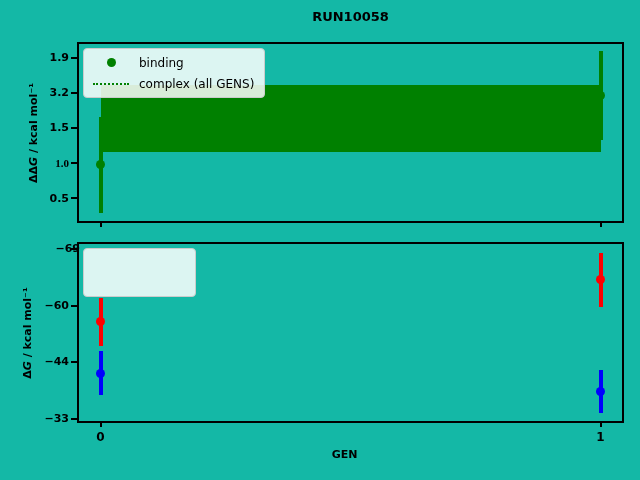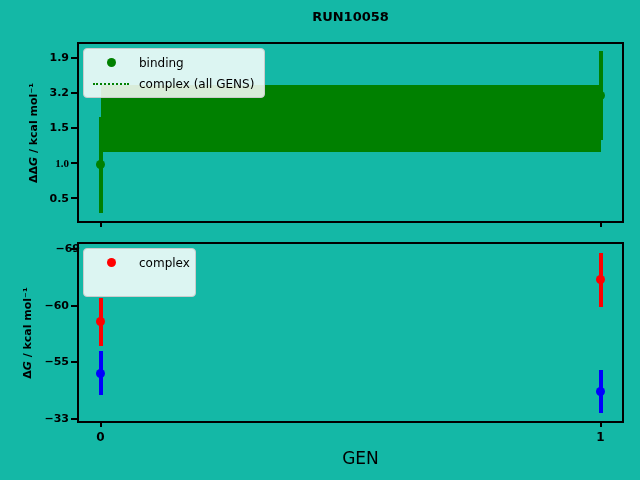--- a/index.html
+++ b/index.html
@@ -15,22 +15,22 @@
   }
   .axes{
     position:absolute;border:2px solid #000;box-sizing:border-box;background:transparent;
   }
   .ylabel{
     position:absolute;font-size:11px;font-weight:bold;white-space:nowrap;
     transform:translate(-50%,-50%) rotate(-90deg);
   }
   .ylabel .it{font-style:italic;}
   .xlabel{
-    position:absolute;top:448px;left:88px;width:545px;text-align:center;
-    font-size:17px;font-weight:normal;
+    position:absolute;top:448px;left:72px;width:545px;text-align:center;
+    font-size:11px;font-weight:bold;
   }
   .tick{position:absolute;background:#000;}
   .ytl{position:absolute;font-size:11px;font-weight:bold;text-align:right;line-height:14px;}
   .xtl{position:absolute;font-size:12px;font-weight:bold;text-align:center;line-height:14px;}
   .marker{position:absolute;width:9px;height:9px;border-radius:50%;}
   .legend{
     position:absolute;background:rgba(255,255,255,0.85);border:1px solid #cccccc;
     border-radius:4px;box-sizing:border-box;padding:3px 8px;font-size:12px;z-index:10;
   }
   .legend-row{display:flex;align-items:center;height:21px;}
@@ -67,26 +67,20 @@
     </div>
     <div class="legend-row">
       <span class="legend-handle">
           <span class="lline" style="border-top-color: rgb(0, 128, 0);"></span>
         </span>
       <span class="legend-label">complex (all GENS)</span>
     </div>
   </div>
 
   <div class="legend" style="left:83px;top:248px;width:113px;height:49px;">
-    <div class="legend-row">
-      <span class="legend-handle">
-          <span class="ldot" style="background: rgb(255, 0, 0);"></span>
-        </span>
-      <span class="legend-label">complex</span>
-    </div>
   </div>
 
 <div class="abs tick" style="left: 71px; top: 57.323px; width: 6px; height: 2px;"></div>
     <div class="abs ytl" style="left: 35px; top: 51.323px; width: 34px;">1.9</div>
     <div class="abs tick" style="left: 71px; top: 92.1479px; width: 6px; height: 2px;"></div>
     <div class="abs ytl" style="left: 35px; top: 86.1479px; width: 34px;">3.2</div>
     <div class="abs tick" style="left: 71px; top: 126.973px; width: 6px; height: 2px;"></div>
     <div class="abs ytl" style="left: 35px; top: 120.973px; width: 34px;">1.5</div>
     <div class="abs tick" style="left: 71px; top: 161.798px; width: 6px; height: 2px;"></div>
     <div class="abs ytl" style="left: 35px; top: 155.798px; width: 34px; font-family: Liberation Serif, serif;">1.0</div>
@@ -98,21 +92,21 @@
     <div class="abs" style="left: 100.5px; top: 85.4864px; width: 500px; height: 66.8638px; background: rgb(0, 128, 0);"></div>
     <div class="abs" style="left: 98.5px; top: 116.829px; width: 4px; height: 96.1167px; background: rgb(0, 128, 0);"></div>
     <div class="abs" style="left: 598.5px; top: 51.358px; width: 4px; height: 89.1518px; background: rgb(0, 128, 0);"></div>
     <div class="abs marker" style="left: 96px; top: 160.387px; background: rgb(0, 128, 0);"></div>
     <div class="abs marker" style="left: 596px; top: 91.4339px; background: rgb(0, 128, 0);"></div>
     <div class="abs tick" style="left: 71px; top: 247.683px; width: 6px; height: 2px;"></div>
     <div class="abs ytl" style="left: 46px; top: 241.683px; width: 34px;">−69</div>
     <div class="abs tick" style="left: 71px; top: 304.508px; width: 6px; height: 2px;"></div>
     <div class="abs ytl" style="left: 35px; top: 298.508px; width: 34px;">−60</div>
     <div class="abs tick" style="left: 71px; top: 361.333px; width: 6px; height: 2px;"></div>
-    <div class="abs ytl" style="left: 35px; top: 355.333px; width: 34px;">−55</div>
+    <div class="abs ytl" style="left: 35px; top: 355.333px; width: 34px;">−44</div>
     <div class="abs tick" style="left: 71px; top: 418.159px; width: 6px; height: 2px;"></div>
     <div class="abs ytl" style="left: 35px; top: 412.159px; width: 34px;">−33</div>
     <div class="abs tick" style="left: 99.5px; top: 423px; width: 2px; height: 4px;"></div>
     <div class="abs xtl" style="left: 88.5px; top: 430px; width: 24px;">0</div>
     <div class="abs tick" style="left: 599.5px; top: 423px; width: 2px; height: 4px;"></div>
     <div class="abs xtl" style="left: 588.5px; top: 430px; width: 24px;">1</div>
     <div class="abs" style="left: 98.5px; top: 350.968px; width: 4px; height: 44.3238px; background: rgb(0, 0, 255);"></div>
     <div class="abs" style="left: 598.5px; top: 369.721px; width: 4px; height: 43.1873px; background: rgb(0, 0, 255);"></div>
     <div class="abs marker" style="left: 96px; top: 368.63px; background: rgb(0, 0, 255);"></div>
     <div class="abs marker" style="left: 596px; top: 386.814px; background: rgb(0, 0, 255);"></div>

